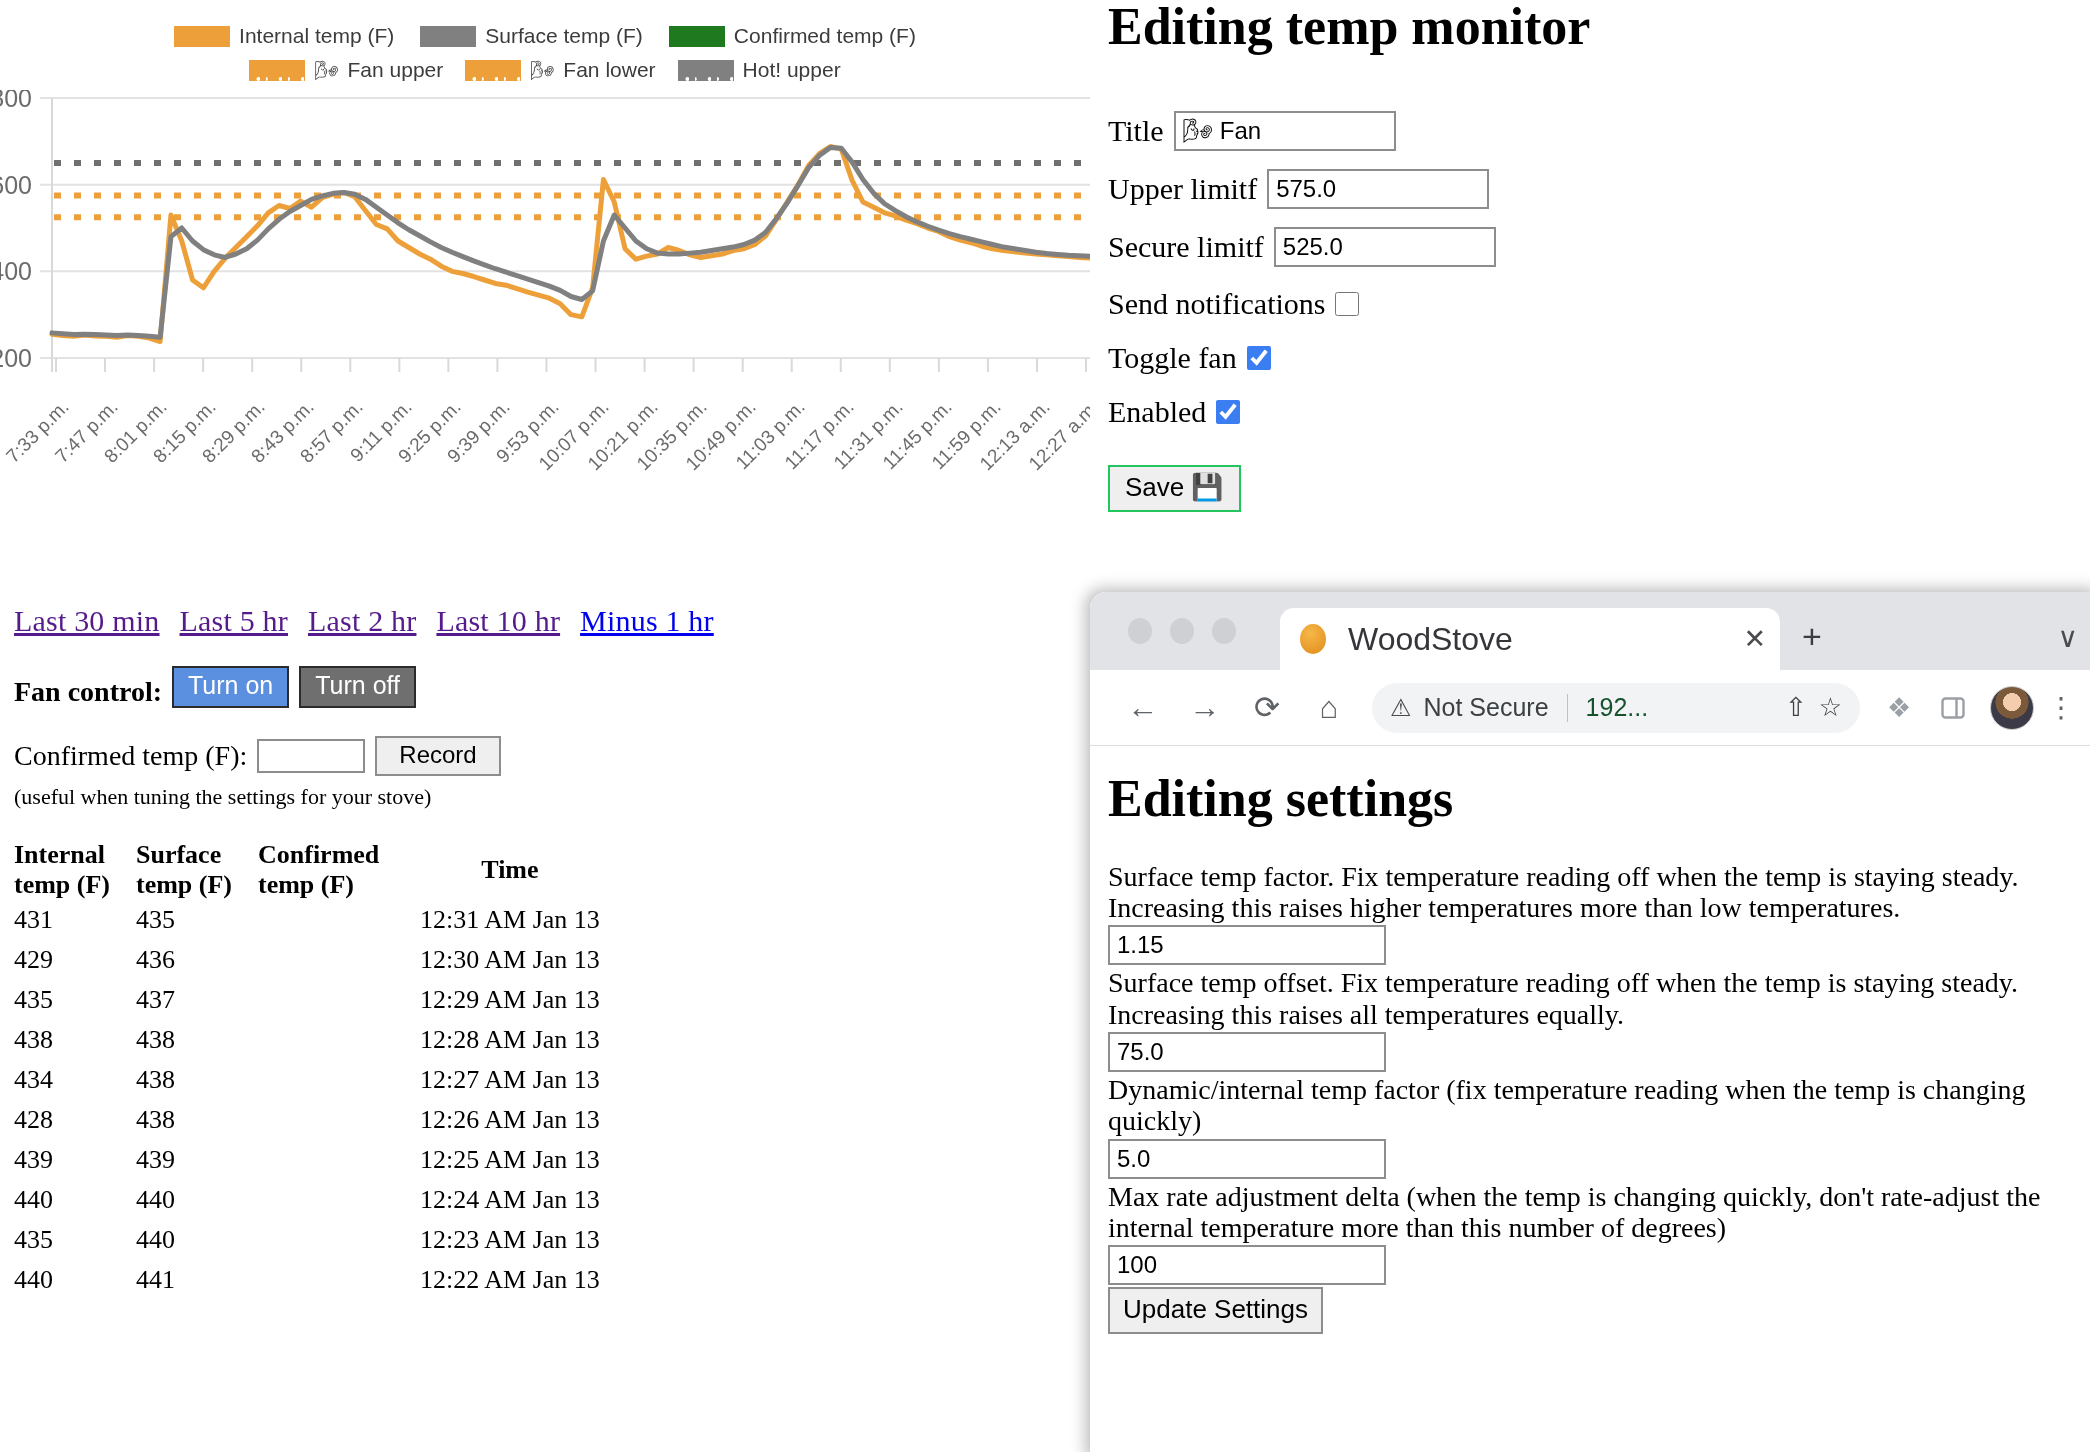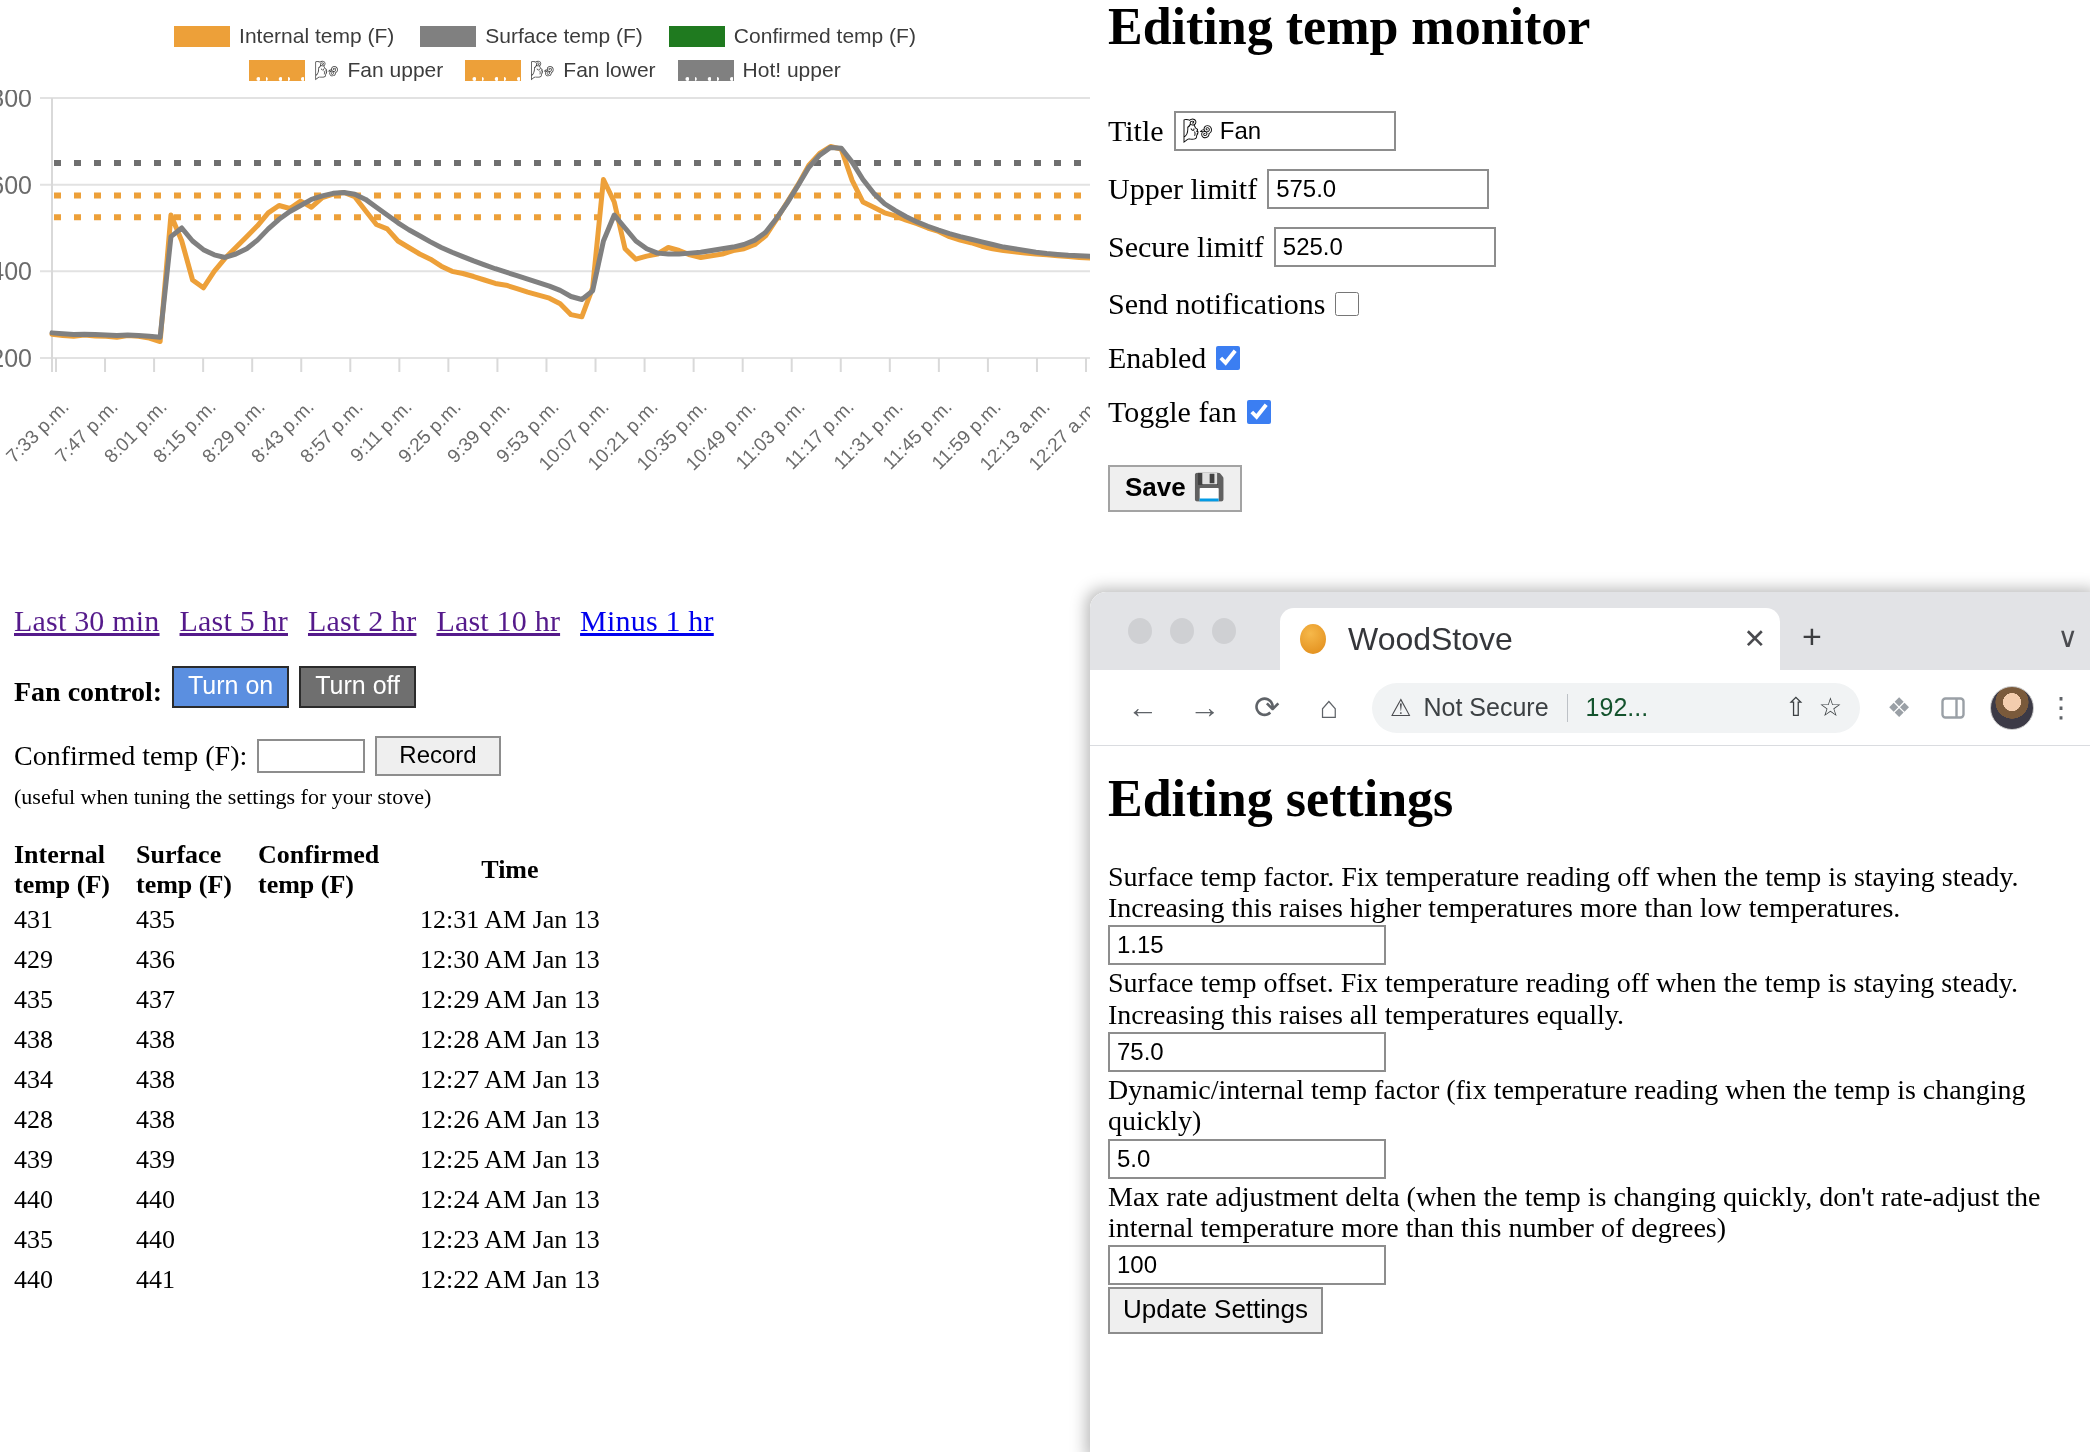--- a/index.html
+++ b/index.html
@@ -118,23 +118,22 @@
     font-family: "Liberation Sans", sans-serif; font-size: 24px;
     padding: 3px 6px; height: 40px;
   }
   input.cbox {
     width: 24px; height: 24px; margin: 0;
     accent-color: #3b7ef2;
   }
   .save-btn {
     margin: 36px 0 0 18px;
     font-family: "Liberation Sans", sans-serif; font-size: 26px;
-    background: #efefef; border: 2px solid #a3a3a3; padding: 5px 15px 7px;
+    background: #efefef; border: 2px solid #22c55e; padding: 5px 15px 7px;
     cursor: pointer;
-    font-weight: bold;
   }
 
   
   #browser-window {
     position: absolute; left: 1090px; top: 592px;
     width: 1010px; height: 870px;
     background: #fff;
     border-top-left-radius: 16px;
     box-shadow: -4px -3px 16px rgba(0,0,0,.28);
     overflow: hidden;
@@ -438,27 +437,27 @@
       <input class="finput w-limit" type="text" value="525.0" style="">
     </div>
 
 
     <div class="frow" style="margin-top:20px">
       <span class="flabel">Send notifications</span>
       <input class="cbox" type="checkbox" id="cb-notify" style="">
     </div>
 
     <div class="frow" style="margin-top:20px">
+      <span class="flabel">Toggle fan</span>
+      <input class="cbox" type="checkbox" id="cb-fan" checked="" style="">
+    </div>
+
+    <div class="frow" style="margin-top:20px">
       <span class="flabel">Enabled</span>
       <input class="cbox" type="checkbox" id="cb-enabled" checked="" style="">
-    </div>
-
-    <div class="frow" style="margin-top:20px">
-      <span class="flabel">Toggle fan</span>
-      <input class="cbox" type="checkbox" id="cb-fan" checked="" style="">
     </div>
 
     <button class="save-btn">Save 💾</button>
   </div>
 
   <div id="browser-window">
 
     <div class="tabstrip">
       <div class="traffic">
         <span class="tl-dot"></span>

